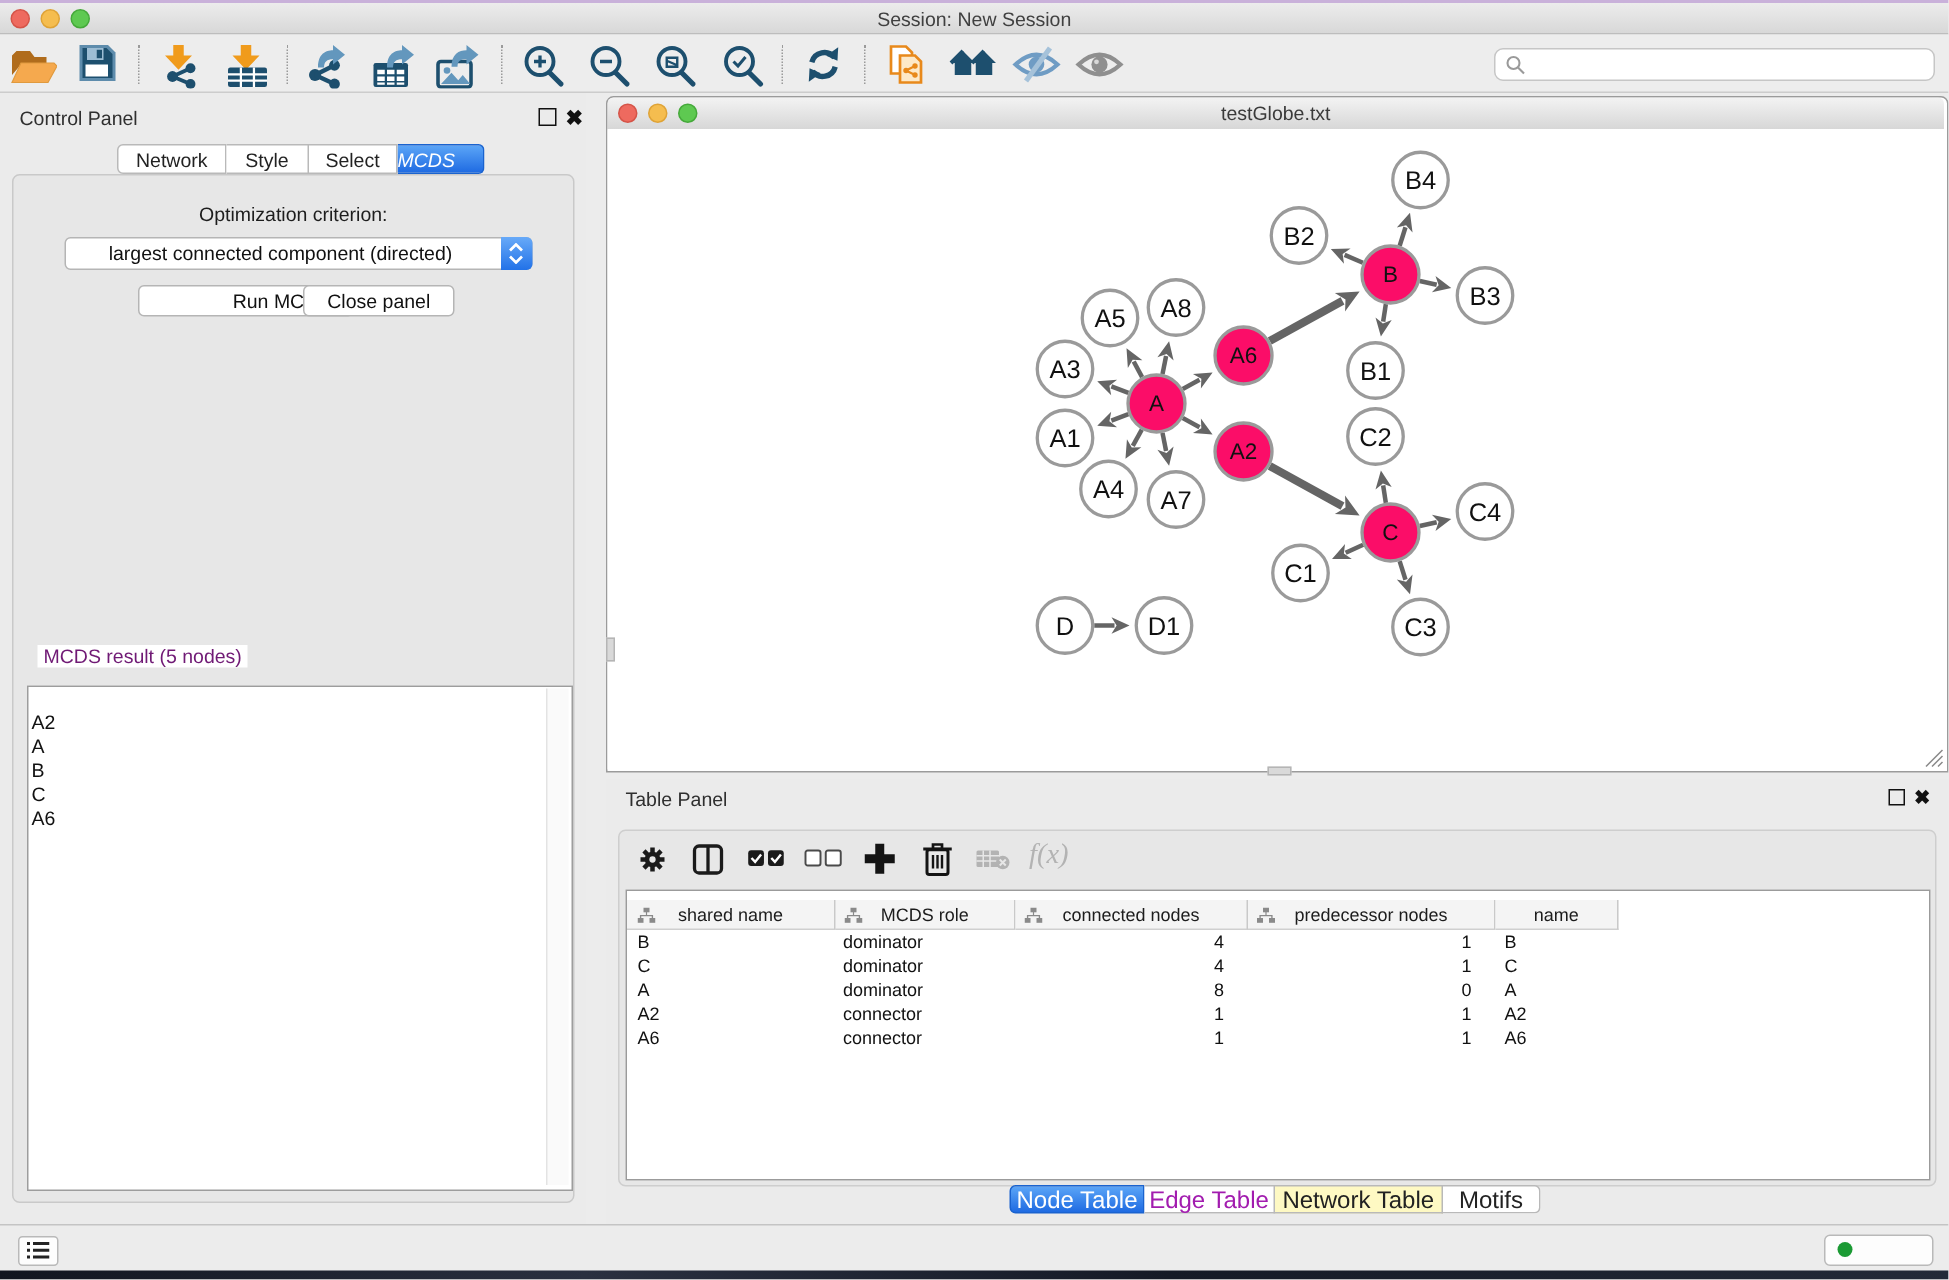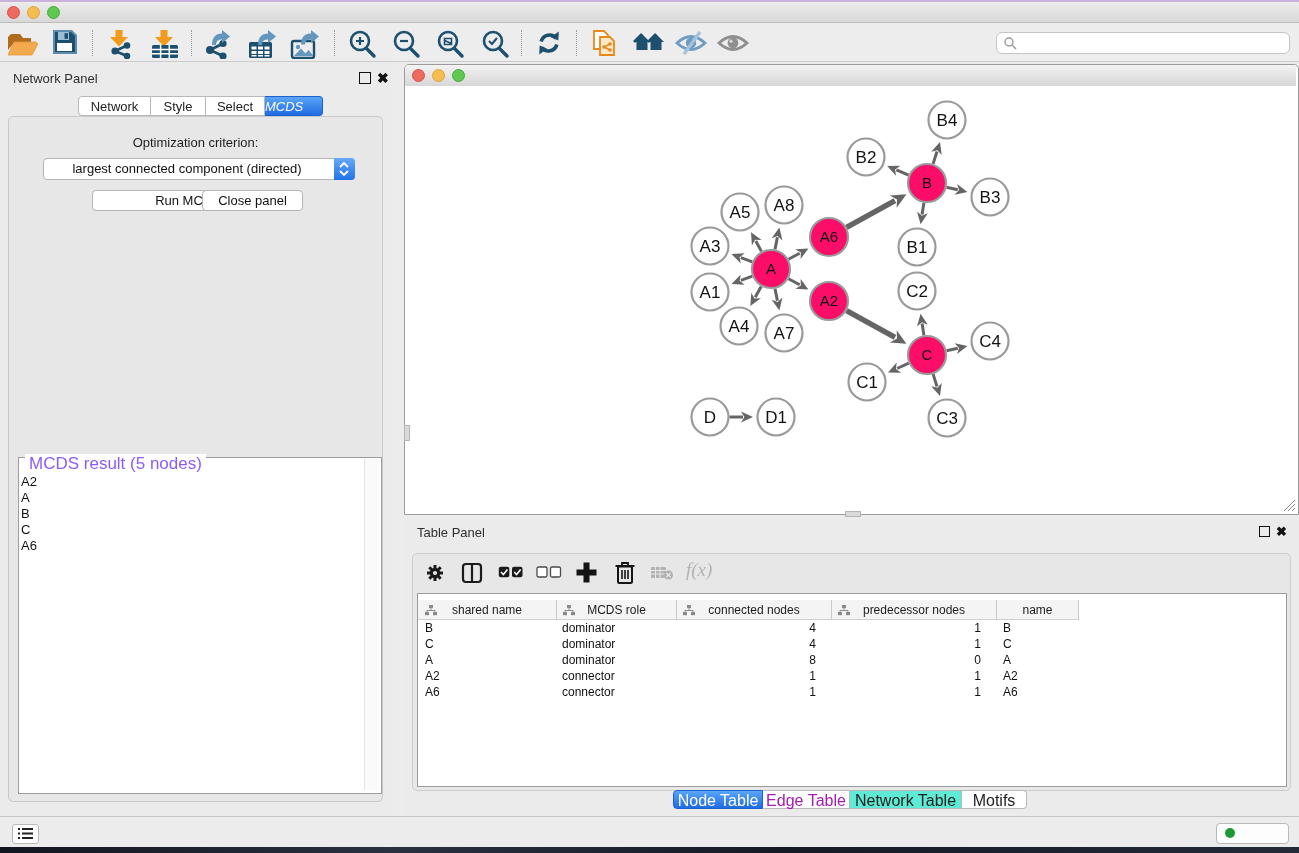--- a/index.html
+++ b/index.html
@@ -12,20 +12,21 @@
 </style>
 </head>
 <body>
 
 <div class="abs" style="left:0;top:0;width:1299px;height:2px;background:#c9b1da;"></div>
 
 <div class="abs" style="left:0;top:2px;width:1299px;height:20px;background:linear-gradient(#ececec,#d8d8d8);border-bottom:1px solid #bdbdbd;">
   <div class="tl" style="left:7px;top:4px;width:11px;height:11px;background:#ee6a5f;border:1px solid #d55448;"></div>
   <div class="tl" style="left:27px;top:4px;width:11px;height:11px;background:#f5bd4f;border:1px solid #dfa336;"></div>
   <div class="tl" style="left:47px;top:4px;width:11px;height:11px;background:#5ec951;border:1px solid #45a93a;"></div>
+  <div class="abs" style="left:0;width:1299px;top:3px;text-align:center;font-size:13px;color:#404040;">Session: New Session</div>
 </div>
 
 <div class="abs" style="left:0;top:23px;width:1299px;height:38px;background:#ededed;border-bottom:1px solid #cccccc;"></div>
 
 <div class="abs" style="left:92px;top:30px;height:26px;border-left:1px dotted #9a9a9a;"></div>
 <div class="abs" style="left:191px;top:30px;height:26px;border-left:1px dotted #9a9a9a;"></div>
 <div class="abs" style="left:334px;top:30px;height:26px;border-left:1px dotted #9a9a9a;"></div>
 <div class="abs" style="left:521px;top:30px;height:26px;border-left:1px dotted #9a9a9a;"></div>
 <div class="abs" style="left:576px;top:30px;height:26px;border-left:1px dotted #9a9a9a;"></div>
 
@@ -140,21 +141,21 @@
 </svg>
 
 <div class="abs" style="left:996px;top:32px;width:292px;height:20px;background:#ffffff;border:1px solid #c6c6c6;border-radius:6px;">
   <svg width="14" height="14" viewBox="0 0 14 14" style="position:absolute;left:6px;top:3px;">
     <circle cx="6" cy="6" r="4" fill="none" stroke="#9a9a9a" stroke-width="1.4"></circle>
     <path d="M9 9 L13 13" stroke="#9a9a9a" stroke-width="1.4"></path>
   </svg>
 </div>
 
 <div class="abs" style="left:0;top:62px;width:391px;height:754px;background:#ebebeb;"></div>
-<div class="abs" style="left:13px;top:71px;font-size:13px;color:#2f2f2f;">Network Panel</div>
+<div class="abs" style="left:13px;top:71px;font-size:13px;color:#2f2f2f;">Control Panel</div>
 <div class="abs" style="left:359px;top:72px;width:10px;height:10px;border:1.6px solid #111;"></div>
 <div class="abs" style="left:377px;top:70px;font-size:14px;font-weight:bold;color:#111;">✖</div>
 
 <div class="abs" style="left:8px;top:116px;width:373px;height:684px;background:#e7e7e7;border:1px solid #c9c9c9;border-radius:5px;"></div>
 
 <div class="abs" style="left:78px;top:96px;height:20px;display:flex;font-size:13px;">
   <div style="width:71px;border:1px solid #b9b9b9;border-radius:4px 0 0 4px;background:#fff;color:#222;text-align:center;line-height:20px;">Network</div>
   <div style="width:54px;border:1px solid #b9b9b9;border-left:none;background:#fff;color:#222;text-align:center;line-height:20px;">Style</div>
   <div style="width:58px;border:1px solid #b9b9b9;border-left:none;background:#fff;color:#222;text-align:center;line-height:20px;">Select</div>
   <div style="width:57px;border:1px solid #1a63cf;border-left:none;border-radius:0 4px 4px 0;background:linear-gradient(#5ba5f7,#1f6be2);color:#fff;text-align:left;line-height:20px;font-style:italic;">MCDS</div>
@@ -167,29 +168,30 @@
     <svg width="12" height="14" viewBox="0 0 12 14" style="position:absolute;left:4px;top:4px;">
       <path d="M2 5 L6 1 L10 5" fill="none" stroke="#fff" stroke-width="1.8"></path>
       <path d="M2 9 L6 13 L10 9" fill="none" stroke="#fff" stroke-width="1.8"></path>
     </svg>
   </div>
 </div>
 <div class="abs" style="left:92px;top:190px;width:94px;height:19px;background:#fff;border:1px solid #b5b5b5;border-radius:4px;text-align:center;font-size:13px;color:#111;line-height:19px;padding-left:48px;">Run MCDS</div>
 <div class="abs" style="left:202px;top:190px;width:99px;height:19px;background:#fff;border:1px solid #b5b5b5;border-radius:4px;text-align:center;font-size:13px;color:#111;line-height:19px;">Close panel</div>
 
 <div class="abs" style="left:18px;top:457px;width:362px;height:335px;background:#fff;border:1px solid #9d9d9d;"></div>
-<div class="abs" style="left:25px;top:454px;background:#fff;padding:0 4px;font-size:17px;color:#8b5cf6;">MCDS result (5 nodes)</div>
+<div class="abs" style="left:25px;top:430px;background:#fff;padding:0 4px;font-size:13px;color:#701a75;">MCDS result (5 nodes)</div>
 <div class="abs" style="left:364px;top:459px;width:14px;height:331px;background:#fafafa;border-left:1px solid #e3e3e3;"></div>
 <div class="abs" style="left:21px;top:474px;font-size:13px;color:#111;line-height:16px;">A2<br>A<br>B<br>C<br>A6</div>
 
 <div class="abs" style="left:404px;top:64px;width:893px;height:449px;border:1px solid #9b9b9b;border-radius:5px 5px 0 0;background:#ffffff;"></div>
 <div class="abs" style="left:405px;top:65px;width:891px;height:21px;background:linear-gradient(#f3f3f3,#d7d7d7);border-bottom:1px solid #aaaaaa;border-radius:4px 4px 0 0;">
   <div class="tl" style="left:7px;top:4px;width:11px;height:11px;background:#ee6a5f;border:1px solid #d55448;"></div>
   <div class="tl" style="left:27px;top:4px;width:11px;height:11px;background:#f5bd4f;border:1px solid #dfa336;"></div>
   <div class="tl" style="left:47px;top:4px;width:11px;height:11px;background:#5ec951;border:1px solid #45a93a;"></div>
+  <div style="position:absolute;left:0;width:100%;top:3px;text-align:center;font-size:13px;color:#3a3a3a;">testGlobe.txt</div>
 </div>
 
 <div class="abs" style="left:405px;top:86px;width:892px;height:427px;background:#ffffff;">
 <svg width="892" height="427" style="position:absolute;left:0;top:0">
       <line x1="347.3" y1="190.1" x2="335.9" y2="194.4" stroke="#656565" stroke-width="3.0"></line>
       <polygon points="326.5,197.9 335.8,188.5 334.6,194.8 339.7,198.8" fill="#656565"></polygon>
       <line x1="347.3" y1="175.9" x2="335.9" y2="171.6" stroke="#656565" stroke-width="3.0"></line>
       <polygon points="326.5,168.1 339.7,167.2 334.6,171.2 335.8,177.5" fill="#656565"></polygon>
       <line x1="356.2" y1="200.4" x2="350.2" y2="211.2" stroke="#656565" stroke-width="3.0"></line>
       <polygon points="345.3,219.9 346.3,206.8 349.5,212.4 355.9,212.2" fill="#656565"></polygon>
@@ -402,21 +404,21 @@
       <span style="position:absolute;left:144px;">connector</span>
       <span style="position:absolute;left:258px;width:140px;text-align:right;">1</span>
       <span style="position:absolute;left:423px;width:140px;text-align:right;">1</span>
       <span style="position:absolute;left:585px;">A6</span>
     </div>
 </div>
 
 <div class="abs" style="left:673px;top:790px;height:19px;display:flex;font-size:16px;">
   <div style="width:88px;border:1px solid #1a63cf;border-radius:4px 0 0 4px;background:linear-gradient(#5ba5f7,#1f6be2);color:#fff;text-align:center;line-height:19px;">Node Table</div>
   <div style="width:86px;border:1px solid #b9b9b9;border-left:none;background:#fff;color:#a21caf;text-align:center;line-height:19px;">Edge Table</div>
-  <div style="width:111px;border:1px solid #b9b9b9;border-left:none;background:#5eead4;color:#222;text-align:center;line-height:19px;">Network Table</div>
+  <div style="width:111px;border:1px solid #b9b9b9;border-left:none;background:#fef9c3;color:#222;text-align:center;line-height:19px;">Network Table</div>
   <div style="width:64px;border:1px solid #b9b9b9;border-left:none;border-radius:0 4px 4px 0;background:#fff;color:#222;text-align:center;line-height:19px;">Motifs</div>
 </div>
 
 <div class="abs" style="left:0;top:816px;width:1299px;height:31px;background:#ececec;border-top:1px solid #c4c4c4;"></div>
 <div class="abs" style="left:12px;top:824px;width:25px;height:18px;background:#fdfdfd;border:1px solid #b9b9b9;border-radius:3px;">
   <svg width="15" height="12" viewBox="0 0 15 12" style="position:absolute;left:5px;top:3px;">
     <g fill="#222">
         <rect x="0" y="0" width="2" height="2"></rect>
         <rect x="0" y="4.5" width="2" height="2"></rect>
         <rect x="0" y="9" width="2" height="2"></rect>

